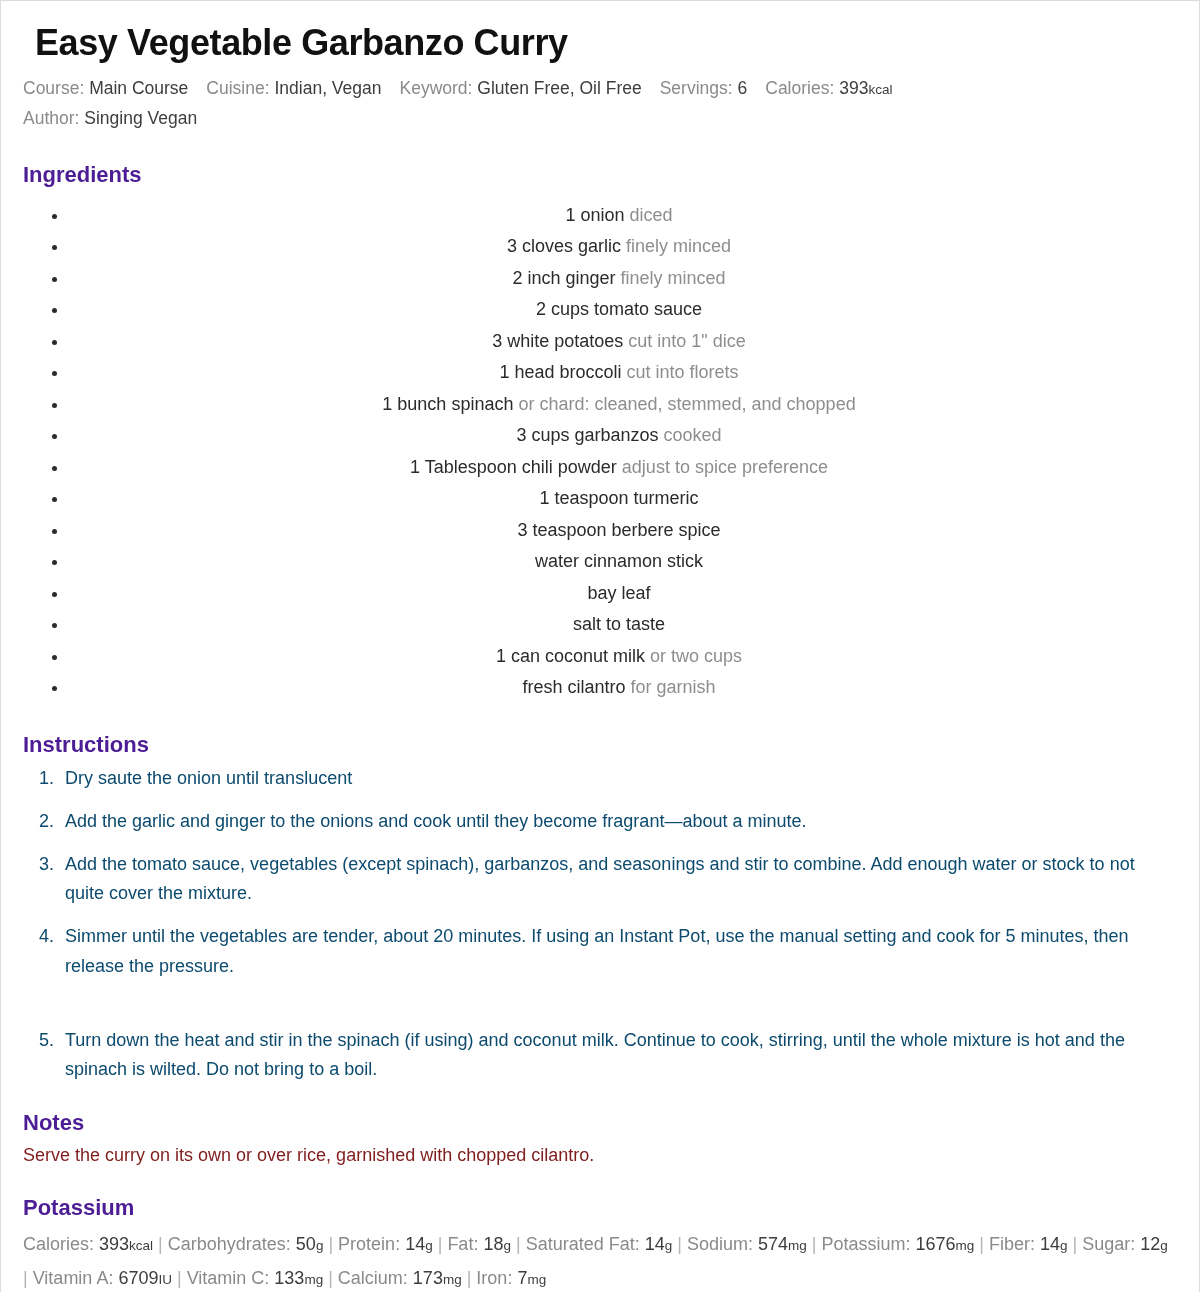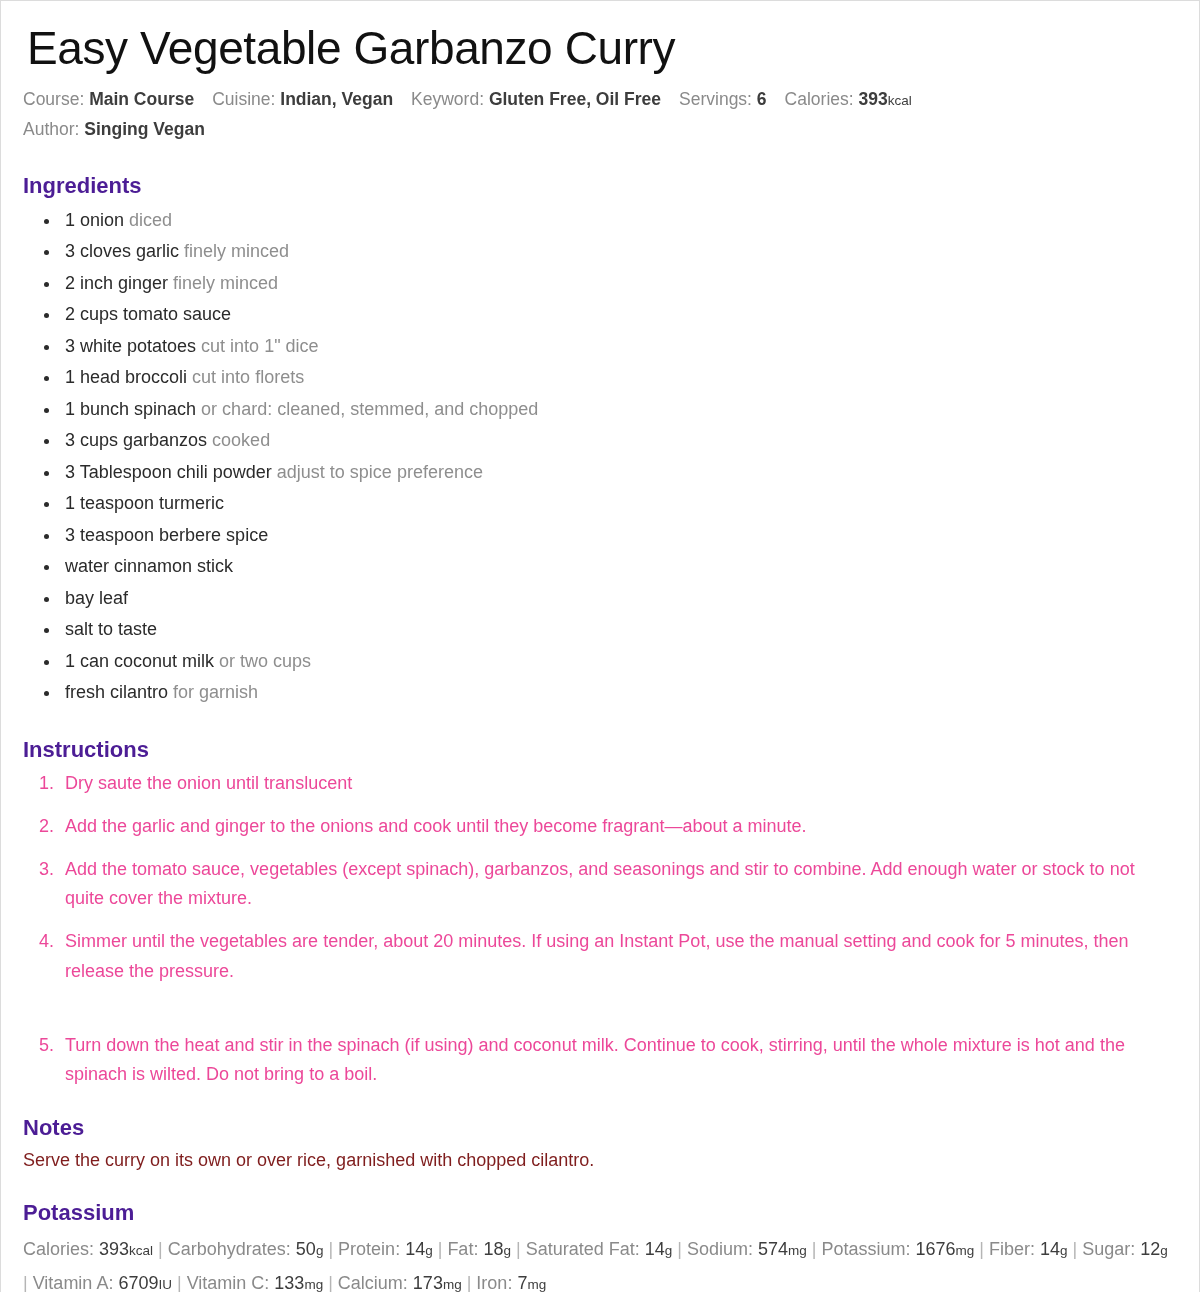--- a/index.html
+++ b/index.html
@@ -15,50 +15,51 @@
   }
   .card {
     background: #ffffff;
     border: 1px solid #dcdcdc;
     box-sizing: border-box;
     width: 1200px;
     min-height: 1292px;
     padding: 18px 22px 20px 22px;
   }
   .recipe-title {
-    font-size: 46px;
-    font-weight: normal;
+    font-size: 36px;
+    font-weight: bold;
     letter-spacing: -0.4px;
-    margin: 4px 0 10px 4px;
+    margin: 4px 0 10px 12px;
     line-height: 1.1;
     color: #111;
   }
   .meta-line {
     font-size: 17.5px;
     color: #8a8a8a;
     line-height: 1.75;
     margin: 0;
   }
   .meta-item { white-space: nowrap; margin-right: 18px; }
   .meta-item:last-child { margin-right: 0; }
-  .meta-val { color: #3d3d3d; font-weight: bold; }
+  .meta-val { color: #3d3d3d; }
   .meta-unit { font-size: 13.5px; color: #3d3d3d; }
 
   h2.section {
     font-size: 22px;
     font-weight: bold;
     color: #4c1d95;
     margin: 28px 0 6px 0;
   }
   h2.section.tight { margin-top: 26px; }
 
   ul.ingredients {
-    margin: 4px;
+    margin: 12px;
     padding-left: 34px;
     list-style: disc;
+    text-align: center;
   }
   ul.ingredients li {
     font-size: 18px;
     line-height: 1.75;
     color: #2b2b2b;
     padding-left: 4px;
   }
   .notes-text {
     font-size: 18px;
     color: #7f1d1d;
@@ -68,21 +69,21 @@
   .amount { color: #2b2b2b; }
   .note { color: #8e8e8e; }
 
   ol.instructions {
     margin: 4px 0 0 0;
     padding-left: 36px;
   }
   ol.instructions li {
     font-size: 18px;
     line-height: 1.62;
-    color: #ec4899;
+    color: #0c4a6e;
     margin-bottom: 14px;
     padding-left: 6px;
   }
   ol.instructions li:last-child { margin-bottom: 0; margin-top: 45px; }
 
   .nutrition {
     font-size: 18px;
     color: #8a8a8a;
     line-height: 1.9;
     margin: 2px 0 0 0;
@@ -111,21 +112,21 @@
   <h2 class="section">Ingredients</h2>
   <ul class="ingredients" id="ingredients-list">
       <li><span class="amount">1 onion</span><span class="note"> diced</span></li>
       <li><span class="amount">3 cloves garlic</span><span class="note"> finely minced</span></li>
       <li><span class="amount">2 inch ginger</span><span class="note"> finely minced</span></li>
       <li><span class="amount">2 cups tomato sauce</span></li>
       <li><span class="amount">3 white potatoes</span><span class="note"> cut into 1" dice</span></li>
       <li><span class="amount">1 head broccoli</span><span class="note"> cut into florets</span></li>
       <li><span class="amount">1 bunch spinach</span><span class="note"> or chard: cleaned, stemmed, and chopped</span></li>
       <li><span class="amount">3 cups garbanzos</span><span class="note"> cooked</span></li>
-      <li><span class="amount">3 Tablespoon chili powder</span><span class="note"> adjust to spice preference</span></li>
+      <li><span class="amount">1 Tablespoon chili powder</span><span class="note"> adjust to spice preference</span></li>
       <li><span class="amount">1 teaspoon turmeric</span></li>
       <li><span class="amount">3 teaspoon berbere spice</span></li>
       <li><span class="amount">water cinnamon stick</span></li>
       <li><span class="amount">bay leaf</span></li>
       <li><span class="amount">salt to taste</span></li>
       <li><span class="amount">1 can coconut milk</span><span class="note"> or two cups</span></li>
       <li><span class="amount">fresh cilantro</span><span class="note"> for garnish</span></li>
     </ul>
 
   <h2 class="section">Instructions</h2>

